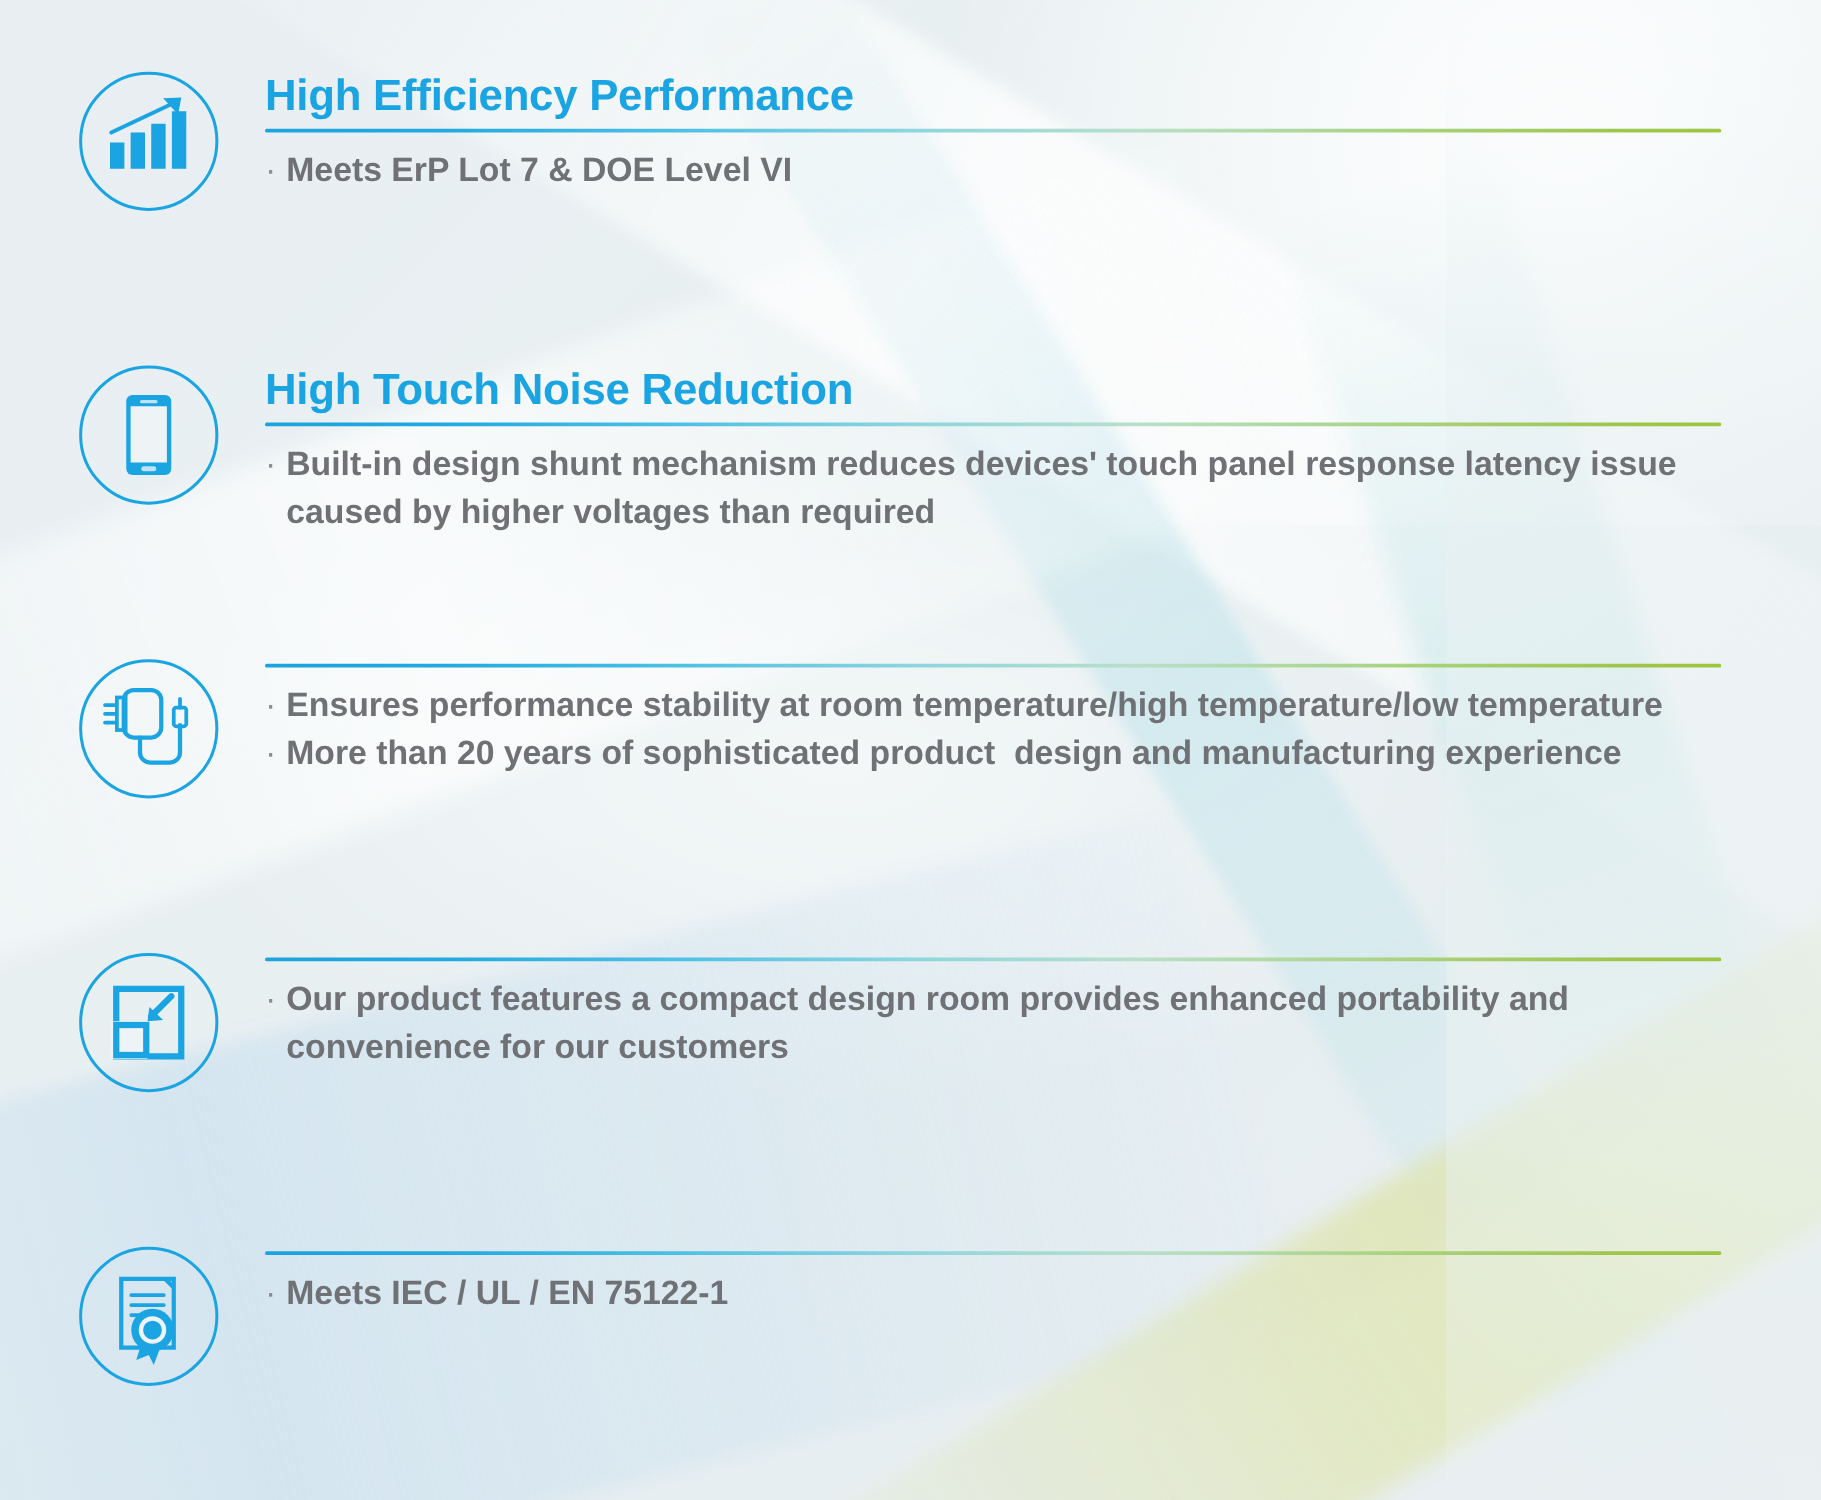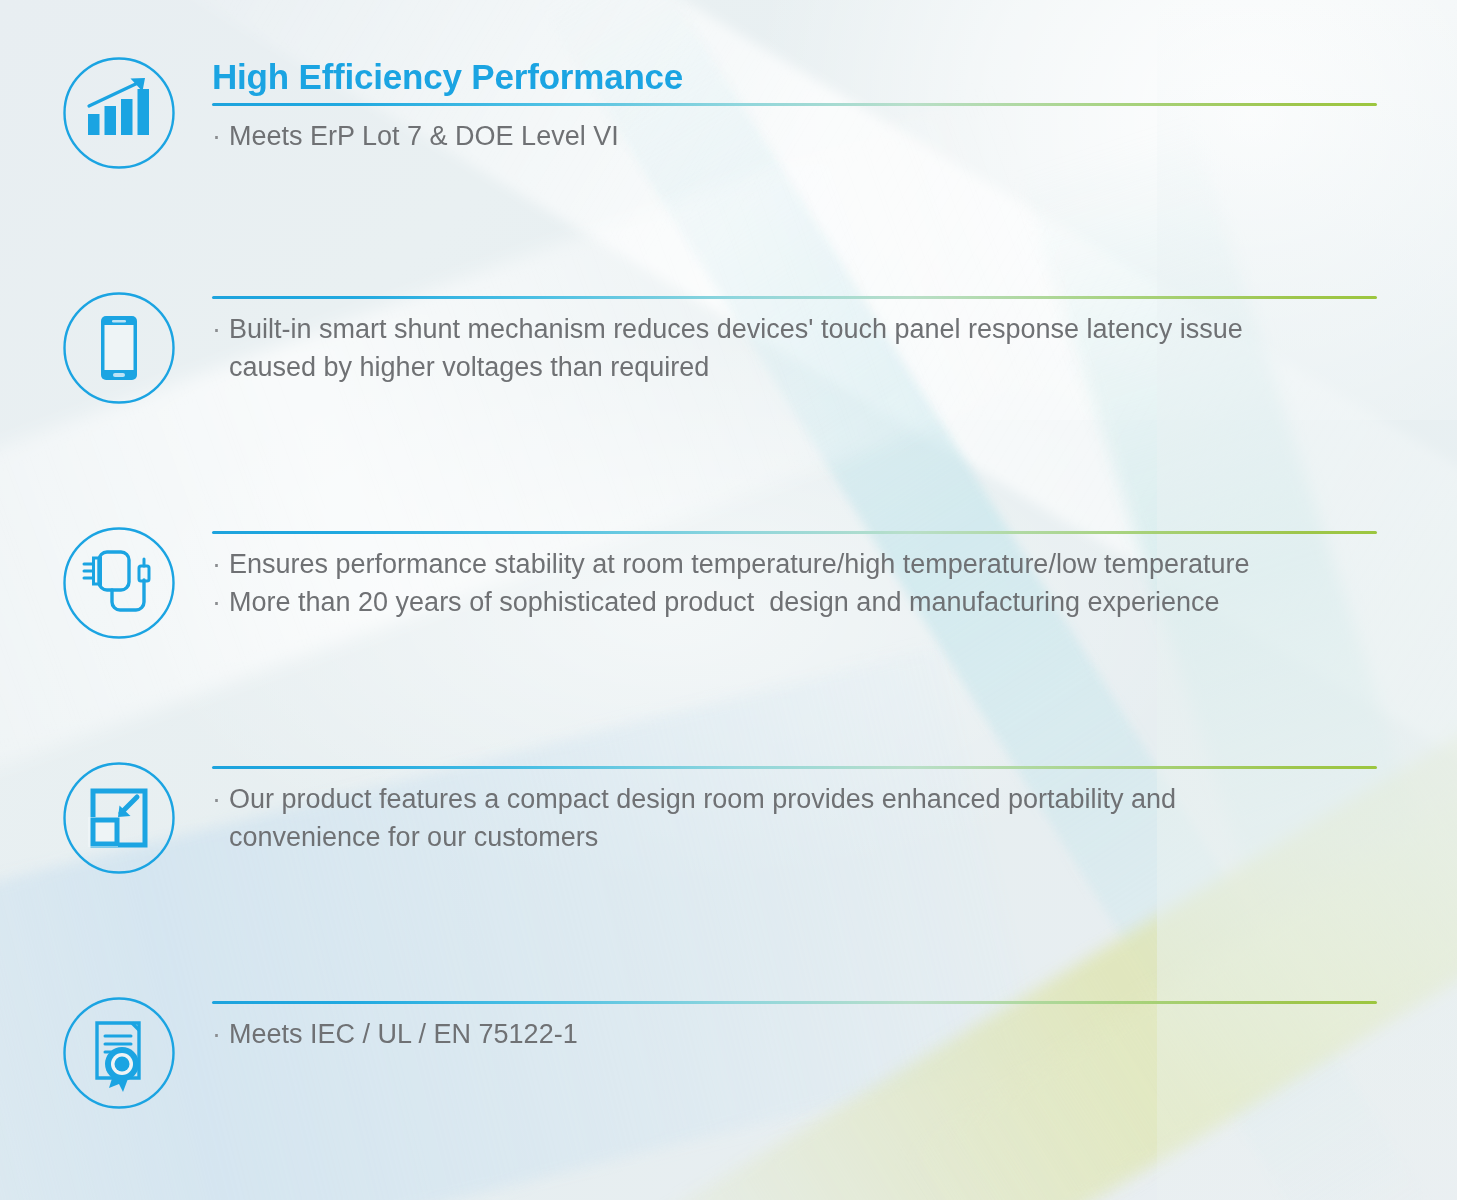--- a/index.html
+++ b/index.html
@@ -170,20 +170,21 @@
   .bullet .dot {
     flex: 0 0 auto;
     width: 17px;
     color: #8b8d90;
     font-size: 27px;
     line-height: 38px;
   }
   .bullet .btext {
     flex: 1 1 auto;
     white-space: pre-wrap;
+    font-weight: bold;
   }
 </style>
 </head>
 <body>
 
 <div id="page">
 
   <div class="bg-layer">
     <div class="bg-glow-tr"></div>
     <div class="bg-glow-mid"></div>
@@ -227,25 +228,26 @@
       <div class="icon-wrap">
         <svg viewBox="0 0 114 114" xmlns="http://www.w3.org/2000/svg">
           <circle cx="57" cy="57" r="54.5" fill="none" stroke="#1ba4e2" stroke-width="2.4"></circle>
           <rect x="39" y="25" width="36" height="64" rx="5" ry="5" fill="#1ba4e2"></rect>
           <rect x="42.5" y="34" width="29" height="45" fill="#eef4f6"></rect>
           <rect x="50" y="29" width="14" height="2.6" rx="1.3" fill="#bde3f5"></rect>
           <rect x="51" y="82" width="12" height="4" rx="2" fill="#bde3f5"></rect>
         </svg>
       </div>
       <div class="content">
-        <div class="divider"></div>
-        <div class="bullets">
-          <div class="bullet">
-            <span class="dot">·</span>
-            <span class="btext">Built-in smart shunt mechanism reduces devices' touch panel response latency issue</span>
+        <div class="f-title">High Touch Noise Reduction</div>
+        <div class="divider"></div>
+        <div class="bullets">
+          <div class="bullet">
+            <span class="dot">·</span>
+            <span class="btext">Built-in design shunt mechanism reduces devices' touch panel response latency issue</span>
           </div>
           <div class="bullet">
             <span class="dot"> </span>
             <span class="btext">caused by higher voltages than required</span>
           </div>
         </div>
       </div>
     </div>
 
     <div class="feature" style="top:526px;">

